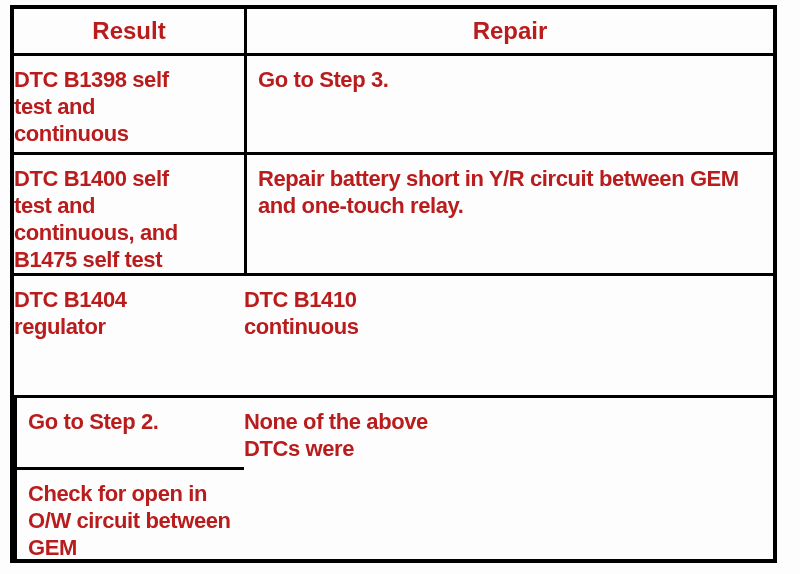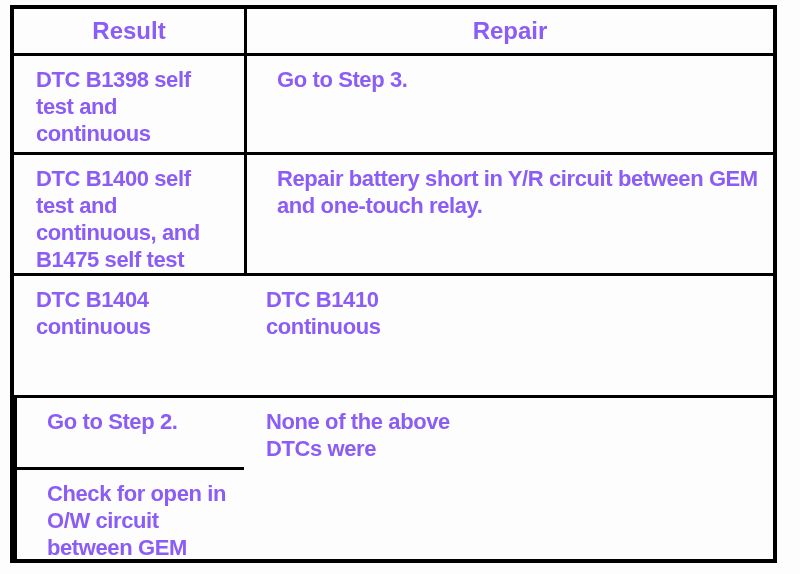--- a/index.html
+++ b/index.html
@@ -21,36 +21,36 @@
     width: 767px;
     height: 558px;
     box-sizing: border-box;
     border: 4px solid #000000;
     background: #fdfdfd;
     display: grid;
     grid-template-columns: 230px 1fr;
     grid-template-rows: 44px 99px 121px 122px 72px auto;
     font-family: "Liberation Sans", sans-serif;
     font-weight: bold;
-    color: #8b5cf6;
+    color: #b91c1c;
   }
   .cell {
     box-sizing: border-box;
     font-size: 22px;
     line-height: 27px;
     letter-spacing: -0.4px;
     white-space: pre-line;
     overflow: hidden;
   }
   .c1 {
-    padding: 10px 4px 0 22px;
+    padding: 10px 4px 0 0;
   }
   .c2 {
     border-left: 3px solid #000000;
-    padding: 10px 6px 0 30px;
+    padding: 10px 6px 0 11px;
   }
   .row-cell {
     border-top: 3px solid #000000;
   }
   .header-cell {
     display: flex;
     align-items: center;
     justify-content: center;
     font-size: 24px;
     letter-spacing: 0;
@@ -73,21 +73,21 @@
     <div class="cell c2 row-cell">Go to Step 3.</div>
 
     <div class="cell c1 row-cell">DTC B1400 self
 test and
 continuous, and
 B1475 self test</div>
     <div class="cell c2 row-cell">Repair battery short in Y/R circuit between GEM
 and one-touch relay.</div>
 
     <div class="cell c1 row-cell">DTC B1404
-continuous</div>
+regulator</div>
 
     <div class="cell c1 row-cell">DTC B1410
 continuous</div>
     <div class="cell c2 row-cell">Go to Step 2.</div>
 
     <div class="cell c1 row-cell">None of the above
 DTCs were
 required</div>
     <div class="cell c2 row-cell">Check for open in O/W circuit between GEM
 and above window motor. Repair as required.</div>

